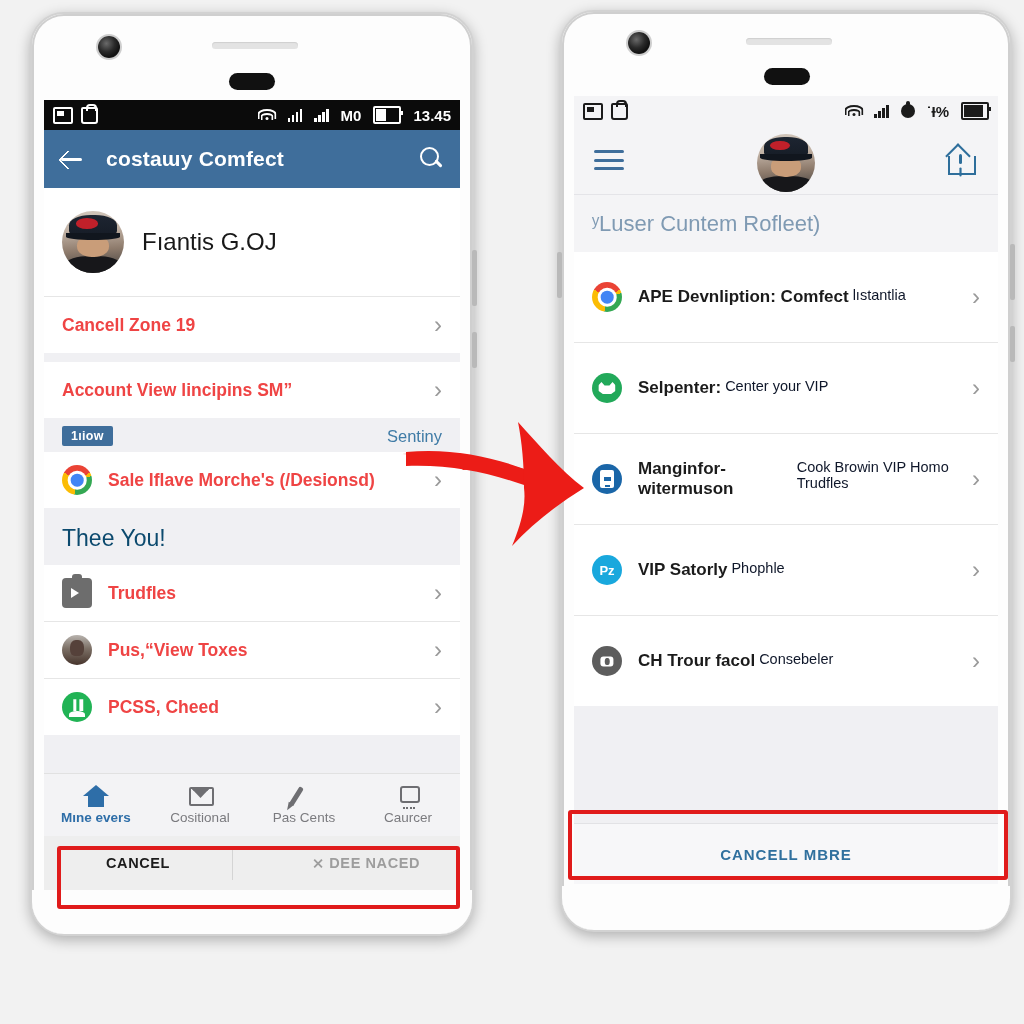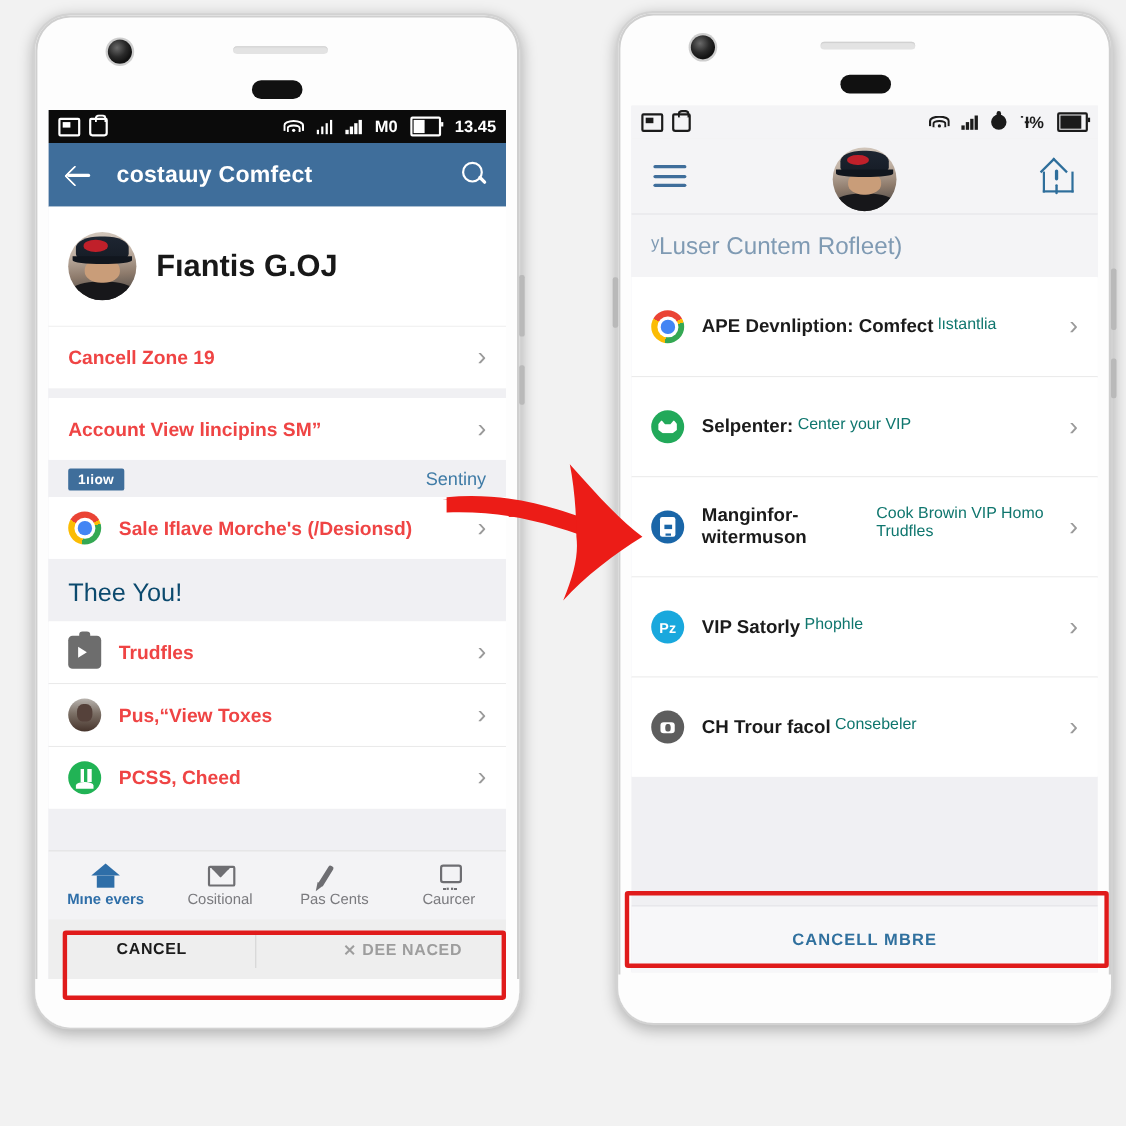--- a/index.html
+++ b/index.html
@@ -79,21 +79,21 @@
   .divider{height:1px;background:#e6e6e6;margin-left:0;}
   .profile-row{padding:16px 18px;min-height:76px;}
   .avatar{width:62px;height:62px;border-radius:50%;flex:0 0 auto;overflow:hidden;
     background:linear-gradient(175deg,#d3c8bd 0%,#c2b3a6 30%,#8e7b6c 62%,#3b3b3b 100%);position:relative;}
   .avatar .cap{position:absolute;left:12%;top:6%;width:76%;height:36%;border-radius:46% 46% 28% 28%;
     background:linear-gradient(180deg,#1d2531 0%,#161c26 100%);}
   .avatar .cap:after{content:"";position:absolute;left:14%;top:16%;width:46%;height:46%;border-radius:50%;background:#c0202a;}
   .avatar .brim{position:absolute;left:6%;top:35%;width:88%;height:11%;border-radius:0 0 50% 50%;background:#11161e;}
   .avatar .face{position:absolute;left:24%;top:38%;width:52%;height:36%;border-radius:46%;background:#c99d79;}
   .avatar .body{position:absolute;left:6%;bottom:0;width:88%;height:28%;border-radius:44% 44% 0 0;background:#17171a;}
-  .profile-name{font-size:28px;font-weight:bold;color:#181818;margin-left:18px;}
+  .profile-name{font-size:24px;font-weight:normal;color:#181818;margin-left:18px;}
 
   .badgerow{display:flex;align-items:center;padding:8px 18px 6px;background:#f0f0f3;}
   .badge{background:#3f6e9b;color:#fff;font-size:12.5px;font-weight:bold;padding:3px 9px;border-radius:2px;letter-spacing:.3px;}
   .linktext{margin-left:auto;color:#3f7ba6;font-size:16.5px;}
   .section-hd{padding:17px 18px 13px;font-size:23px;color:#0c4a6e;background:#f0f0f3;}
 
   
   .appic{width:30px;height:30px;flex:0 0 auto;margin-right:16px;position:relative;border-radius:50%;}
   .ic-chrome{background:conic-gradient(from -60deg,#ea4335 0deg 120deg,#fbbc04 120deg 135deg,#34a853 135deg 250deg,#fbbc04 250deg 360deg);}
   .ic-chrome:after{content:"";position:absolute;left:50%;top:50%;transform:translate(-50%,-50%);width:42%;height:42%;border-radius:50%;background:#4285f4;box-shadow:0 0 0 3px #fff;}
@@ -146,21 +146,21 @@
   .ravatar{position:absolute;left:50%;top:8px;transform:translateX(-50%);width:58px;height:58px;}
   .share-ic{margin-left:auto;width:32px;height:30px;position:relative;}
   .share-ic:before{content:"";position:absolute;left:2px;bottom:0;width:24px;height:17px;border:2.6px solid #2e6e9b;border-top:none;}
   .share-ic:after{content:"";position:absolute;left:3px;top:2px;width:16px;height:16px;border-top:2.6px solid #2e6e9b;border-right:2.6px solid #2e6e9b;transform:rotate(-45deg);}
   .share-bang{position:absolute;left:13px;top:9px;width:2.8px;height:10px;background:#2e6e9b;border-radius:2px;z-index:3;
     box-shadow:0 13px 0 -0.4px #2e6e9b;}
   .rsection{padding:16px 18px 15px;background:#f4f4f6;font-size:22px;color:#7f9ab3;}
   .r2row{display:flex;align-items:center;padding:13px 18px;min-height:64px;background:#fff;}
   .r2text{display:flex;flex-direction:row;gap:4px;}
   .r2title{font-size:17px;font-weight:bold;color:#1b1b1b;}
-  .r2sub{font-size:14.5px;color:#0f766e;}
+  .r2sub{font-size:14.5px;color:#0f172a;}
   .rbottom{position:absolute;left:0;right:0;bottom:0;height:60px;background:#f7f7f9;display:flex;align-items:center;justify-content:center;
     font-size:15px;font-weight:bold;letter-spacing:1px;color:#30709e;border-top:1px solid #e2e2e5;}
 
   
   .arrow{position:absolute;left:398px;top:418px;width:220px;height:135px;}
 </style>
 </head>
 <body>
 
 <div class="phone left">

